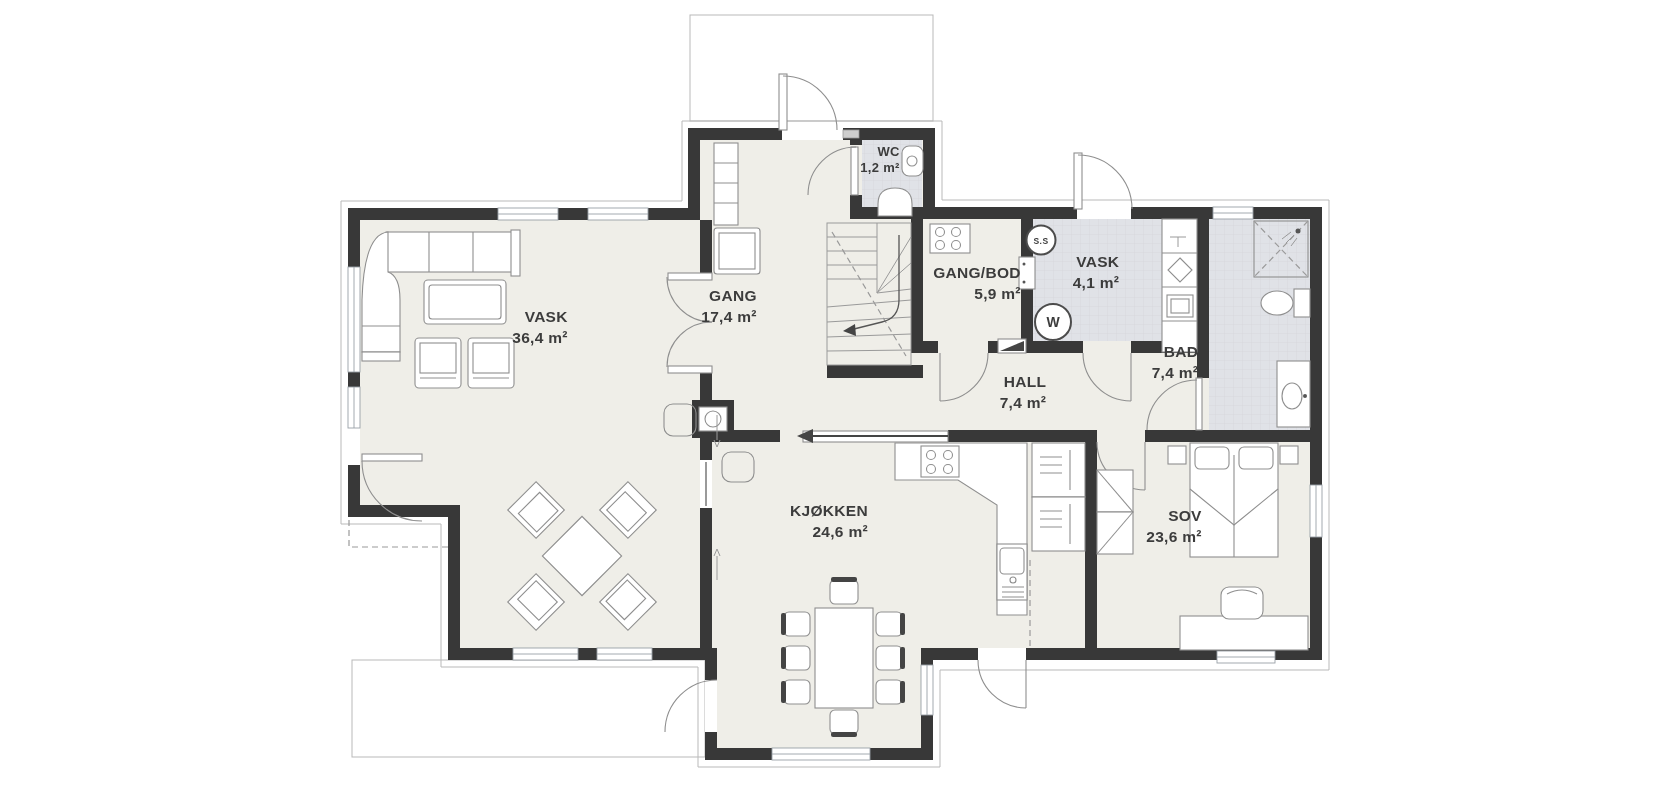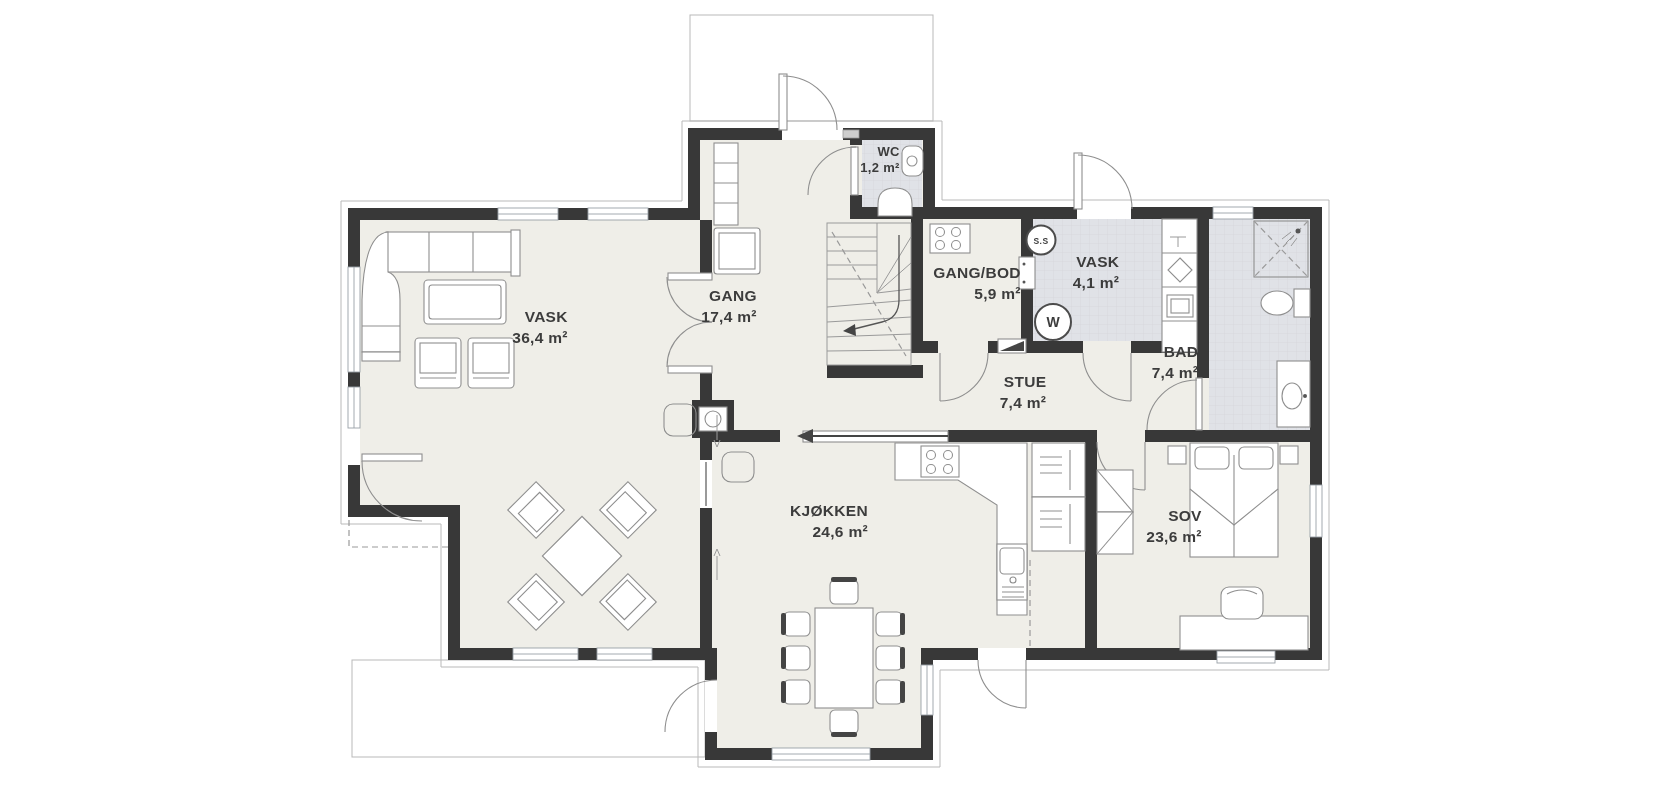--- a/index.html
+++ b/index.html
@@ -405,21 +405,21 @@
 </div>
 <div class="room-label" style="left:1096px;top:272px">
   <div>VASK</div>
   <div>4,1 m²</div>
 </div>
 <div class="room-label" style="left:1175px;top:362px">
   <div>BAD</div>
   <div>7,4 m²</div>
 </div>
 <div class="room-label" style="left:1023px;top:392px">
-  <div>STUE</div>
+  <div>HALL</div>
   <div>7,4 m²</div>
 </div>
 <div class="room-label" style="left:829px;top:521px">
   <div>KJØKKEN</div>
   <div>24,6 m²</div>
 </div>
 <div class="room-label" style="left:1174px;top:526px">
   <div>SOV</div>
   <div>23,6 m²</div>
 </div>

